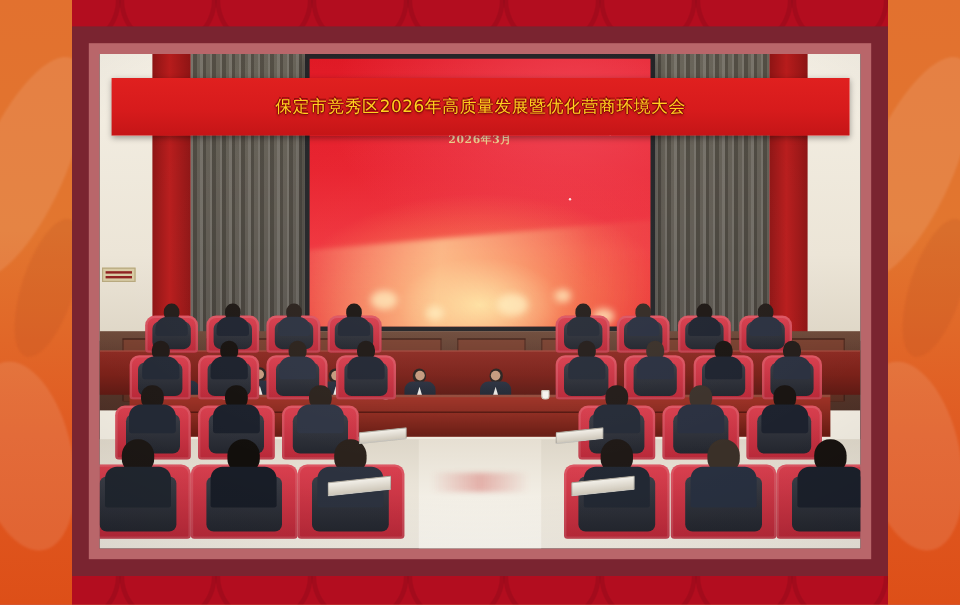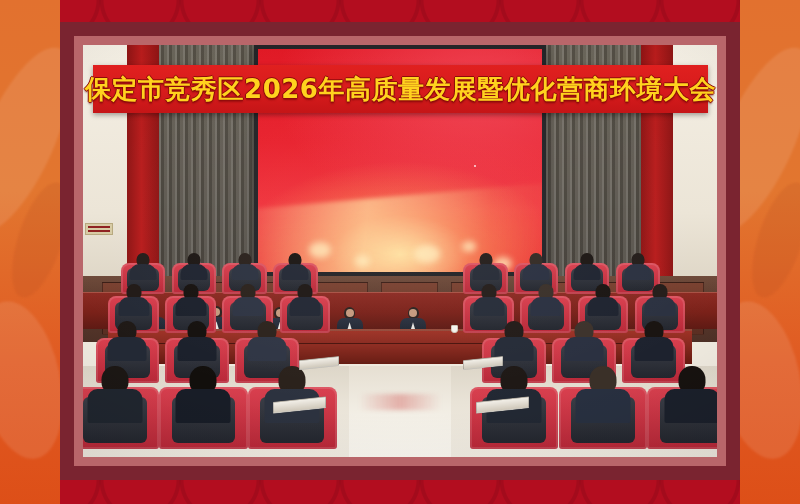--- a/index.html
+++ b/index.html
@@ -228,21 +228,21 @@
   
   .banner{
     position:absolute;left:10px;right:9px;top:20px;height:48px;
     background:linear-gradient(180deg,#e0201f 0%,#d71b1c 55%,#c51517 100%);
     box-shadow:0 2px 5px rgba(0,0,0,.35);
     display:flex;align-items:center;justify-content:center;
     z-index:20;
   }
   .banner .title{
     font-family:"DejaVu Sans","Liberation Sans",sans-serif;
-    font-weight:bold;font-size:26px;letter-spacing:.5px;
+    font-weight:normal;font-size:14px;letter-spacing:.5px;
     color:#ffd21e;white-space:nowrap;
     text-shadow:
       1px 0 0 #8e0b0b,-1px 0 0 #8e0b0b,0 1px 0 #8e0b0b,0 -1px 0 #8e0b0b,
       0 2px 2px rgba(90,0,0,.55);
   }
 </style>
 </head>
 <body>
 
 <div id="stage">
@@ -295,20 +295,21 @@
             <div class="bokeh" style="width:18px;height:13px;left:83%;bottom:1%;"></div>
             <div class="sparkle" style="width:2px;height:2px;left:12%;top:22%;"></div>
             <div class="sparkle" style="width:2px;height:2px;left:28%;top:12%;"></div>
             <div class="sparkle" style="width:1.5px;height:1.5px;left:47%;top:8%;"></div>
             <div class="sparkle" style="width:2px;height:2px;left:66%;top:18%;"></div>
             <div class="sparkle" style="width:1.5px;height:1.5px;left:88%;top:28%;"></div>
             <div class="sparkle" style="width:2px;height:2px;left:76%;top:52%;"></div>
 
             <div class="led-text">
               <div class="led-line">中共保定市竞秀区委</div>
+              <div class="led-date">2026年3月</div>
             </div>
           </div>
         </div>
 
         <div class="backwall">
           <div class="panel" style="left:3%"></div>
           <div class="panel" style="left:14%"></div>
           <div class="panel" style="left:25%"></div>
           <div class="panel" style="left:36%"></div>
           <div class="panel" style="left:47%"></div>

